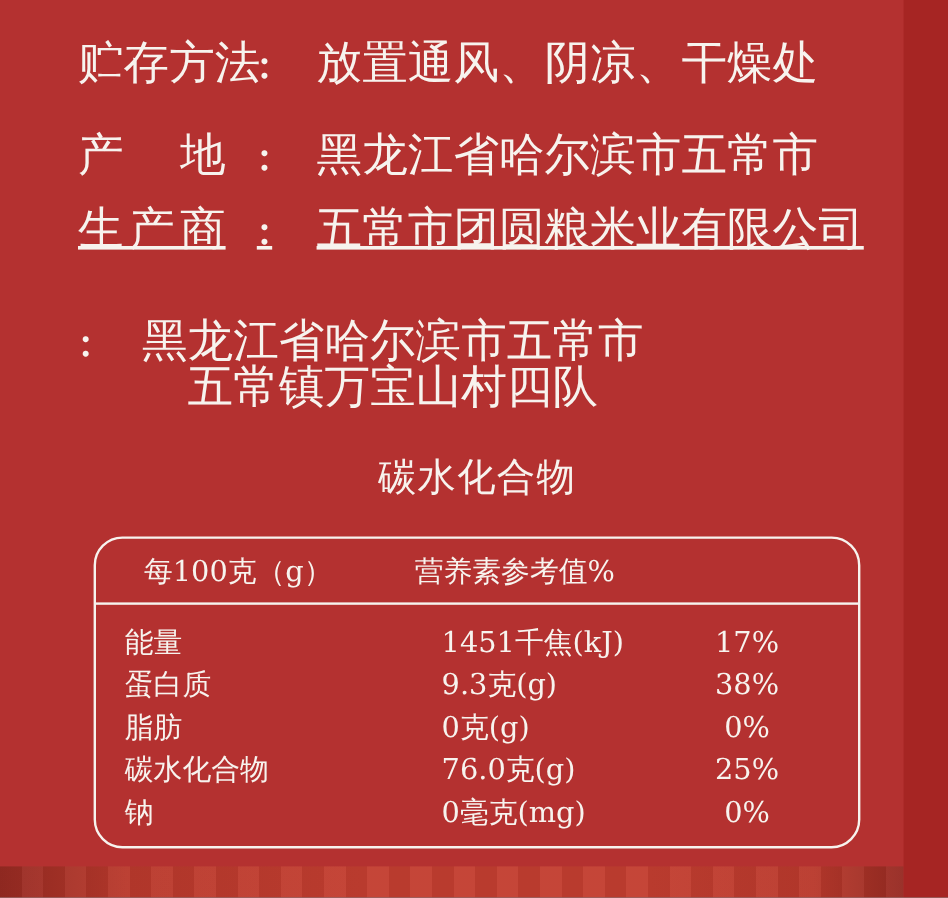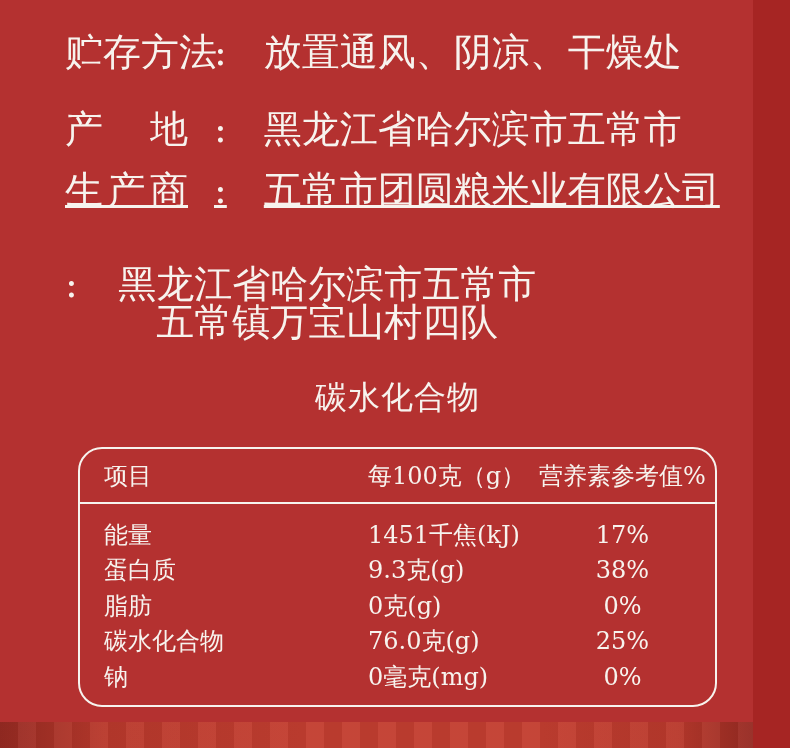--- a/index.html
+++ b/index.html
@@ -103,21 +103,20 @@
 
   <div class="info-line wrapping" id="line-address">
       <span class="colon">:</span>
     <span class="info-value">黑龙江省哈尔滨市五常市五常镇万宝山村四队</span>
   </div>
 
   <h2 class="nutrition-title">碳水化合物</h2>
 
   <div class="ntable">
     <div class="thead">
-      <span class="c1">项目</span>
       <span class="c2">每100克（g）</span>
       <span class="c3">营养素参考值%</span>
     </div>
     <div class="tbody">
       <div class="trow">
         <span class="c1">能量</span>
         <span class="c2">1451千焦(kJ)</span>
         <span class="c3">17%</span>
       </div>
       <div class="trow">

